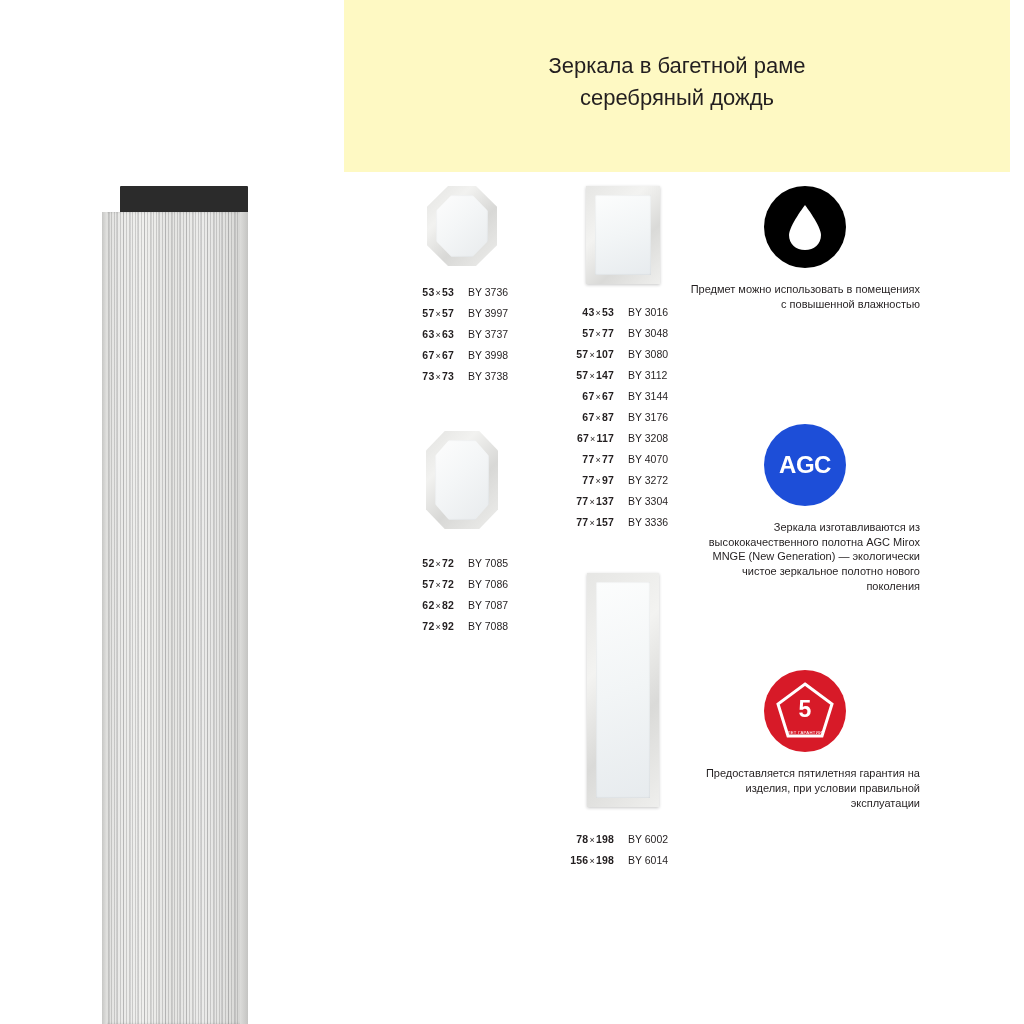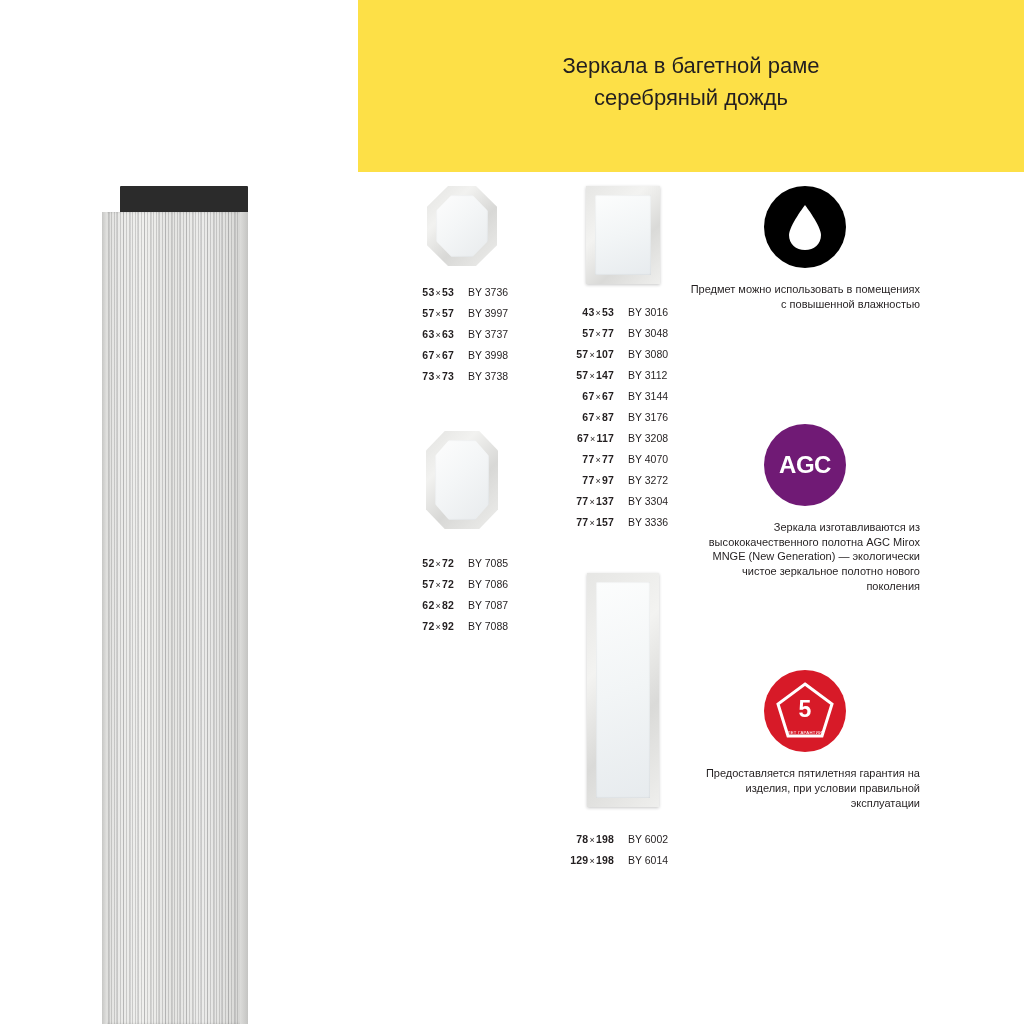--- a/index.html
+++ b/index.html
@@ -48,24 +48,24 @@
   }
   .logo-sub {
     margin-top: 9px;
     font-size: 12.5px;
     color: #6d6e71;
     letter-spacing: 1.6px;
     font-weight: normal;
   }
   .header-right {
     position: absolute;
-    left: 358px; top: 0;
+    left: 344px; top: 0;
     width: 666px;
     height: 172px;
-    background: #fde047;
+    background: #fef9c3;
   }
   .header-title {
     position: absolute;
     left: 0;
     top: 50px;
     width: 666px;
     text-align: center;
     font-size: 22px;
     color: #231f20;
     line-height: 1.45;
@@ -223,21 +223,21 @@
   .icon-circle {
     width: 82px;
     height: 82px;
     border-radius: 50%;
     margin: 0 auto;
     display: flex;
     align-items: center;
     justify-content: center;
   }
   .icon-black { background: #000000; }
-  .icon-blue { background: #701a75; }
+  .icon-blue { background: #1d4ed8; }
   .icon-red { background: #d71a28; }
   .icon-caption {
     margin-top: 14px;
     font-size: 11px;
     line-height: 1.35;
     color: #231f20;
     text-align: right;
   }
   .agc-text {
     color: #ffffff;
@@ -407,21 +407,21 @@
       <div class="rect-mirror rect2">
         <div class="inner"></div>
       </div>
     </div>
     <div class="size-table" style="margin-top:22px">
       <div class="size-row">
         <span class="dim"><span>78</span><span class="x">×</span><span>198</span></span>
         <span class="art">BY 6002</span>
       </div>
       <div class="size-row">
-        <span class="dim"><span>129</span><span class="x">×</span><span>198</span></span>
+        <span class="dim"><span>156</span><span class="x">×</span><span>198</span></span>
         <span class="art">BY 6014</span>
       </div>
     </div>
   </div>
 </div>
 
 <div class="col col-icons">
 
   <div class="icon-block">
     <div class="icon-circle icon-black">

